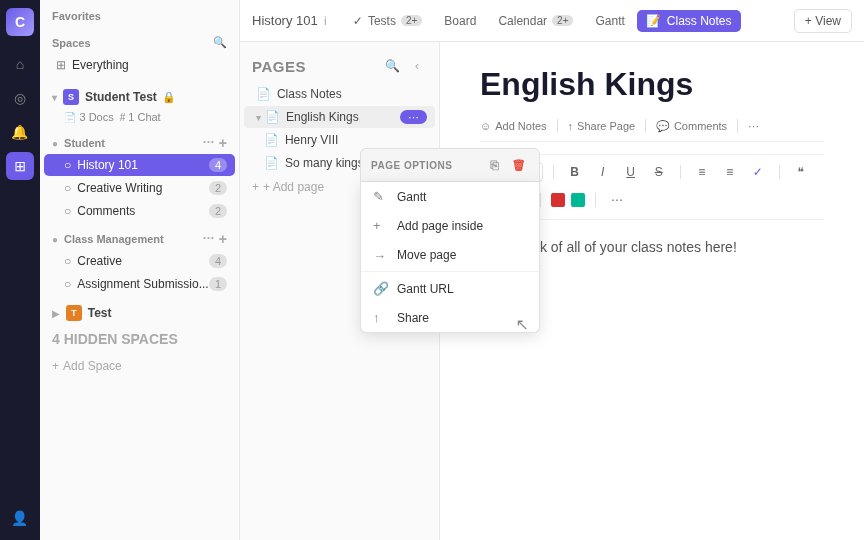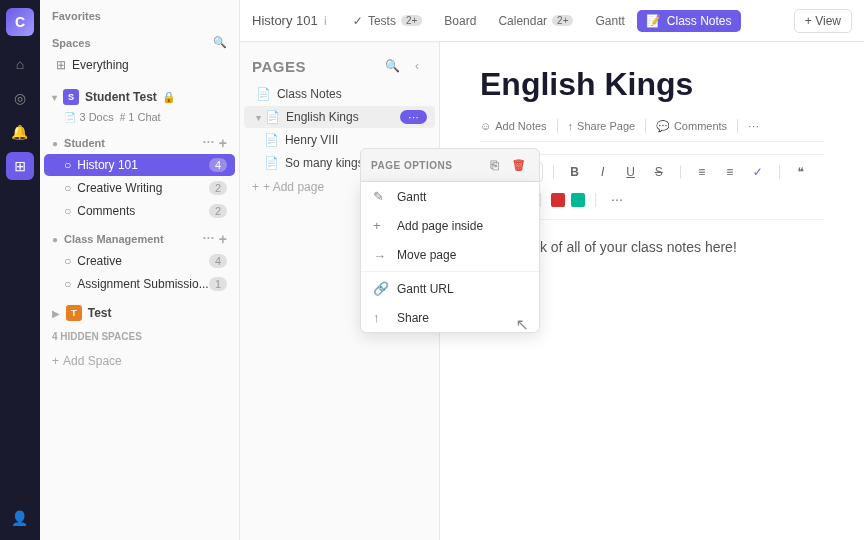--- a/index.html
+++ b/index.html
@@ -29,21 +29,21 @@
     .workspace-label { font-size: 12px; font-weight: 600; color: #444; padding: 8px 12px 4px; display: flex; align-items: center; gap: 6px; }
     .workspace-label .ws-icon { width: 16px; height: 16px; background: #6c5ce7; border-radius: 3px; color: white; display: flex; align-items: center; justify-content: center; font-size: 9px; font-weight: bold; flex-shrink: 0; }
     .sidebar-sub-info { display: flex; gap: 6px; padding: 2px 12px 4px 24px; }
     .sidebar-sub-info span { font-size: 11px; color: #888; display: flex; align-items: center; gap: 3px; }
 
     .group-header { font-size: 11px; font-weight: 600; color: #888; padding: 8px 12px 2px 12px; display: flex; align-items: center; gap: 6px; }
 
     .indent-1 { padding-left: 20px; }
 
     .add-space { padding: 6px 12px; color: #aaa; font-size: 12px; cursor: pointer; display: flex; align-items: center; gap: 4px; }
-    .hidden-spaces { padding: 6px 12px; color: #aaa; font-size: 10px; font-weight: 600; }
+    .hidden-spaces { padding: 6px 12px; color: #aaa; font-size: 14px; font-weight: 600; }
 
     
     .main-area { flex: 1; display: flex; flex-direction: column; overflow: hidden; }
 
     
     .top-bar { height: 42px; border-bottom: 1px solid #e8e8e8; display: flex; align-items: center; padding: 0 12px; gap: 4px; flex-shrink: 0; }
     .breadcrumb { display: flex; align-items: center; gap: 6px; color: #555; font-size: 13px; font-weight: 500; }
     .nav-tabs { display: flex; align-items: center; gap: 2px; margin-left: 12px; }
     .nav-tab { padding: 4px 10px; border-radius: 5px; font-size: 12px; color: #666; cursor: pointer; display: flex; align-items: center; gap: 5px; }
     .nav-tab.active { background: #6c5ce7; color: white; }

